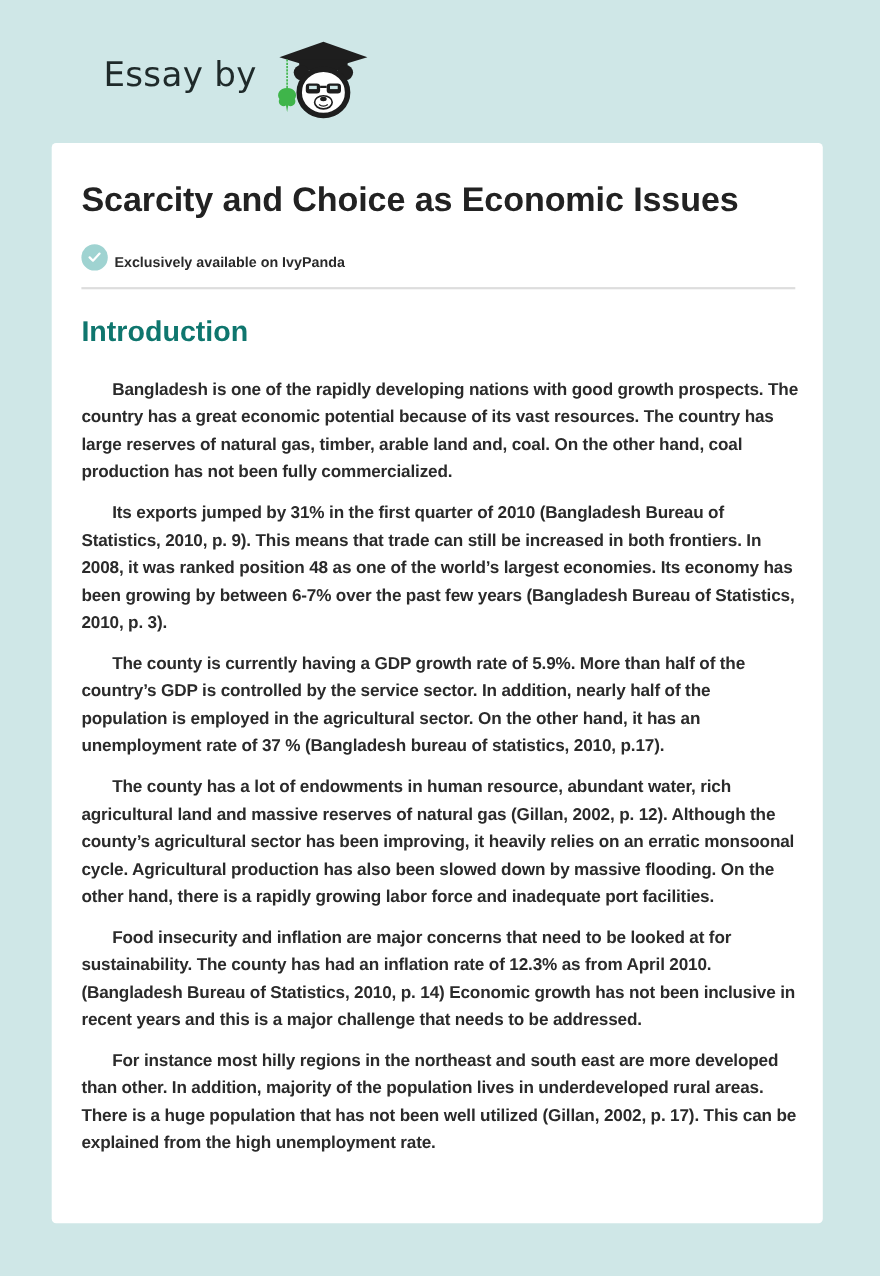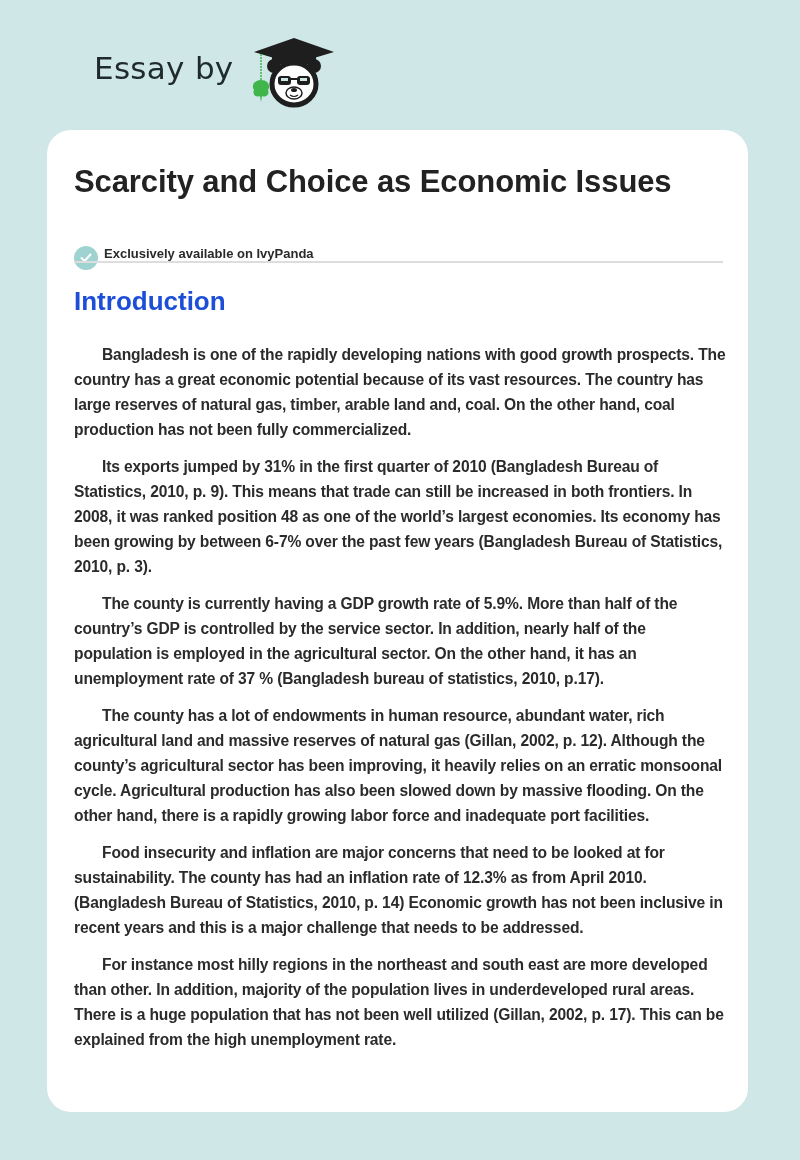--- a/index.html
+++ b/index.html
@@ -46,38 +46,37 @@
       vertical-align: top;
       position: relative;
       top: -2px;
       margin-left: 1px;
     }
     .card {
       position: absolute;
       left: 47px; top: 130px;
       width: 701px; height: 982px;
       background: #ffffff;
-      border-radius: 24px;
+      border-radius: 4px;
     }
     .title {
       position: absolute;
       left: 27px; top: 34px;
       font-size: 31px;
       font-weight: bold;
       color: #222;
       letter-spacing: -0.1px;
       white-space: nowrap;
     }
     .exclusive {
       position: absolute;
       left: 27px; top: 92px;
       display: flex;
-      align-items: flex-start;
+      align-items: flex-end;
       gap: 6px;
-      margin-top: 24px;
     }
     .check-badge {
       width: 24px; height: 24px;
       border-radius: 50%;
       background: #9fd3d1;
       display: flex; align-items: center; justify-content: center;
     }
     .exclusive-text {
       font-size: 13px;
       font-weight: bold;
@@ -87,21 +86,21 @@
       position: absolute;
       left: 27px; top: 131px;
       width: 649px; height: 2px;
       background: #dddddd;
     }
     .section-heading {
       position: absolute;
       left: 27px; top: 156px;
       font-size: 26px;
       font-weight: bold;
-      color: #1d4ed8;
+      color: #0f766e;
     }
     .body-text {
       position: absolute;
       left: 27px; top: 212px;
       width: 652px;
     }
     .body-text p {
       font-size: 15.6px;
       line-height: 25px;
       color: #2b2b2b;

